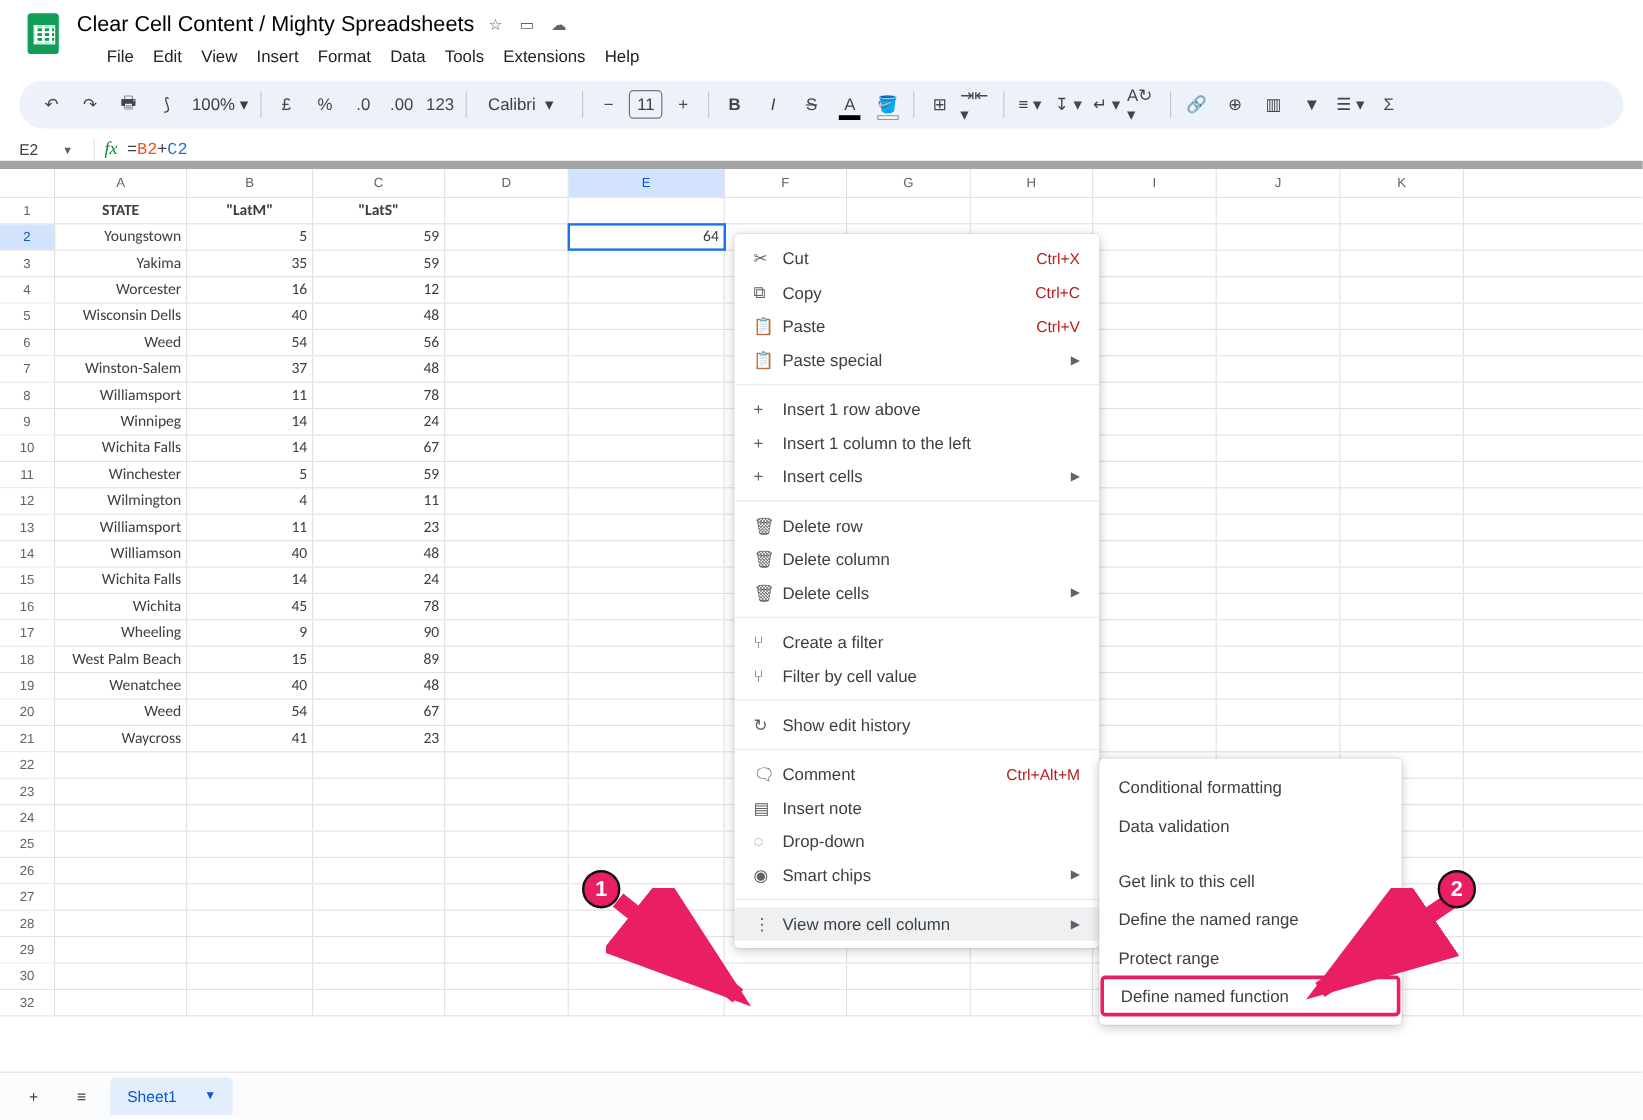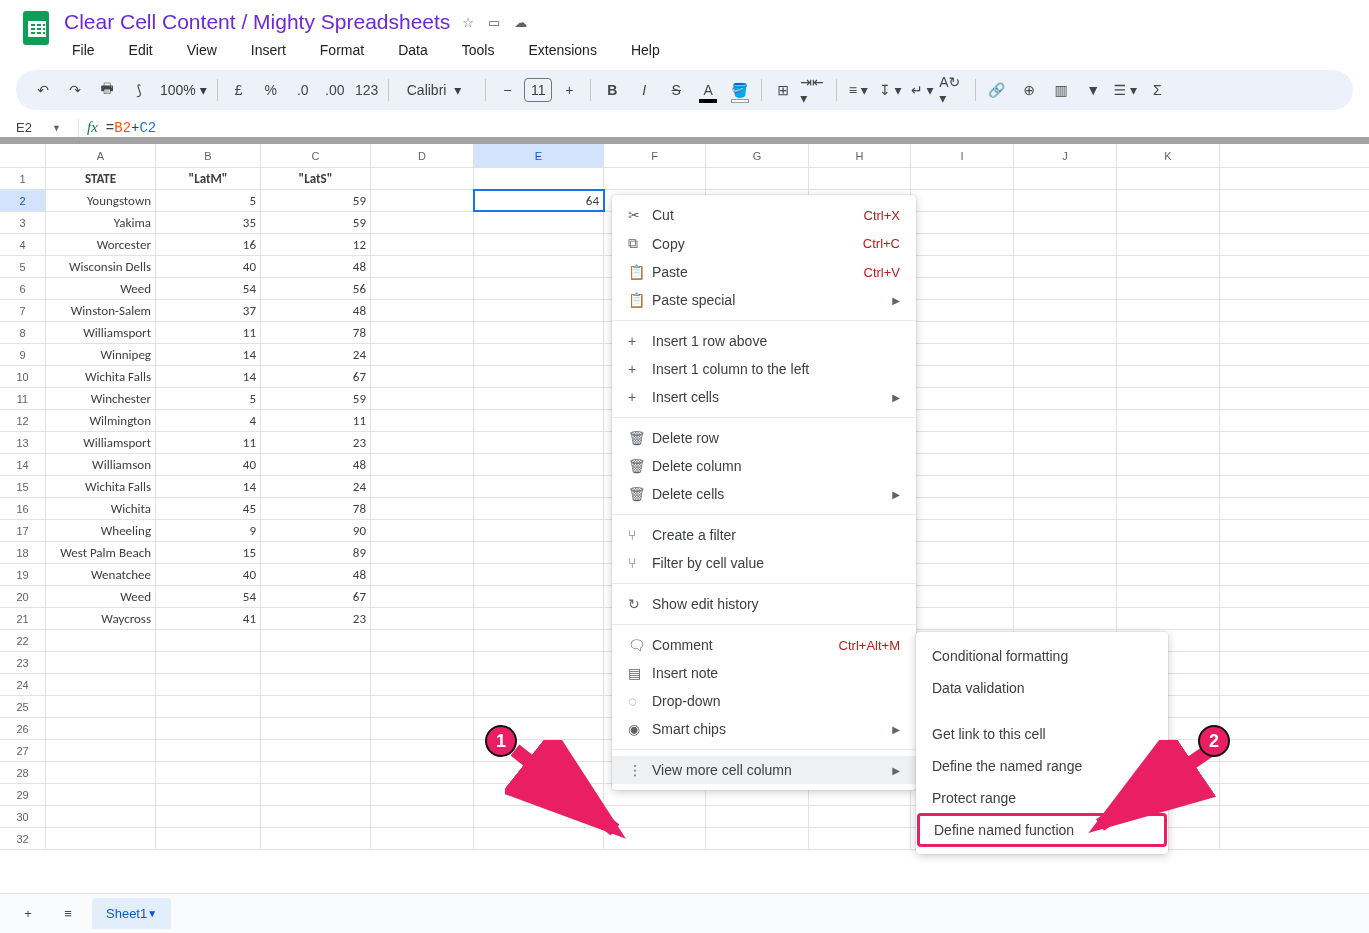--- a/index.html
+++ b/index.html
@@ -3,23 +3,23 @@
 <meta charset="utf-8">
 <style>
 * { margin: 0; padding: 0; box-sizing: border-box; }
 body { font-family: Arial, sans-serif; font-size: 13px; color: #3c4043; background: #fff; width: 1369px; height: 933px; overflow: hidden; position: relative; }
 
 .header { padding: 8px 16px 0; display: flex; align-items: flex-start; gap: 8px; }
 .logo { width: 40px; height: 40px; display: flex; align-items: center; justify-content: center; }
 .logo-inner { width: 26px; height: 34px; background: #0f9d58; border-radius: 3px; position: relative; }
 .logo-inner::after { content: ''; position: absolute; top: 10px; left: 5px; width: 16px; height: 14px; background: linear-gradient(#fff 2px, transparent 2px) 0 0/100% 4px, linear-gradient(90deg,#fff 2px, transparent 2px) 0 0/6px 100%; border: 1px solid #fff;}
 .title-row { display: flex; align-items: center; gap: 12px; padding-top: 2px;}
-.doc-title { font-size: 21px; color: #6d28d9; }
+.doc-title { font-size: 18px; color: #000000; }
 .title-icons { display: flex; gap: 14px; color: #5f6368; }
-.menubar { display: flex; gap: 18px; padding: 4px 0 8px; }
+.menubar { display: flex; gap: 0; padding: 4px 0 8px; margin-left: 17px; }
 .menubar span { padding: 4px 8px; font-size: 14px; color: #202124; cursor: pointer; border-radius: 4px;}
 
 .toolbar { margin: 0 16px 8px; background: #edf2fa; border-radius: 24px; padding: 4px 12px; display: flex; align-items: center; gap: 2px; height: 40px;}
 .tbtn { width: 30px; height: 30px; display: inline-flex; align-items: center; justify-content: center; color: #444746; border-radius: 4px; cursor: pointer; font-size: 14px;}
 .tsep { width: 1px; height: 22px; background: #c7c7c7; margin: 0 4px; }
 .zoom { font-size: 14px; padding: 0 4px;}
 .font-name { font-size: 14px; padding: 0 18px 0 12px; }
 .font-size-group { display: flex; align-items: center; gap: 2px;}
 .font-size-box { border: 1px solid #747775; border-radius: 4px; width: 28px; height: 24px; display: inline-flex; align-items: center; justify-content: center; font-size: 14px;}
 .text-color-btn { position: relative; }
@@ -61,21 +61,21 @@
 
 .submenu { position: absolute; top: 632px; left: 916px; width: 252px; background: #fff; border-radius: 4px; box-shadow: 0 2px 10px rgba(0,0,0,.2), 0 0 0 1px rgba(0,0,0,.05); padding: 8px 0; font-size: 14px; z-index: 101;}
 .sm-item { padding: 8px 16px; cursor: pointer; color: #3c4043;}
 .sm-item.highlighted { outline: 3px solid #e91e63; outline-offset: -2px; border-radius: 3px; margin: 0 2px;}
 
 .badge { position: absolute; width: 32px; height: 32px; border-radius: 50%; background: #e91e63; border: 2px solid #111; color: #fff; font-weight: bold; display: flex; align-items: center; justify-content: center; font-size: 18px; z-index: 200;}
 .arrow-svg { position: absolute; z-index: 150; pointer-events: none;}
 
 .sheet-tabs { position: absolute; bottom: 0; left: 0; right: 0; height: 40px; border-top: 1px solid #e1e3e1; display: flex; align-items: center; padding: 0 12px; gap: 8px; background: #f9fbfd;}
 .st-btn { width: 32px; height: 32px; display: flex; align-items: center; justify-content: center; color: #444746; cursor: pointer; border-radius: 4px;}
-.sheet-tab { background: #e3eefc; color: #0b57d0; padding: 8px 14px; border-radius: 4px 4px 0 0; font-size: 13px; font-weight: 500; display: flex; align-items: center; gap: 0; cursor: pointer;}
+.sheet-tab { background: #e3eefc; color: #0b57d0; padding: 8px 14px; border-radius: 4px 4px 0 0; font-size: 13px; font-weight: 500; display: flex; align-items: center; gap: 23px; cursor: pointer;}
 .sheet-tab .dd { font-size: 10px; color: #0b57d0;}
 </style>
 </head>
 <body>
 
 <div class="header">
   <div class="logo">
       <div class="logo-inner"></div>
     </div>
   <div>

